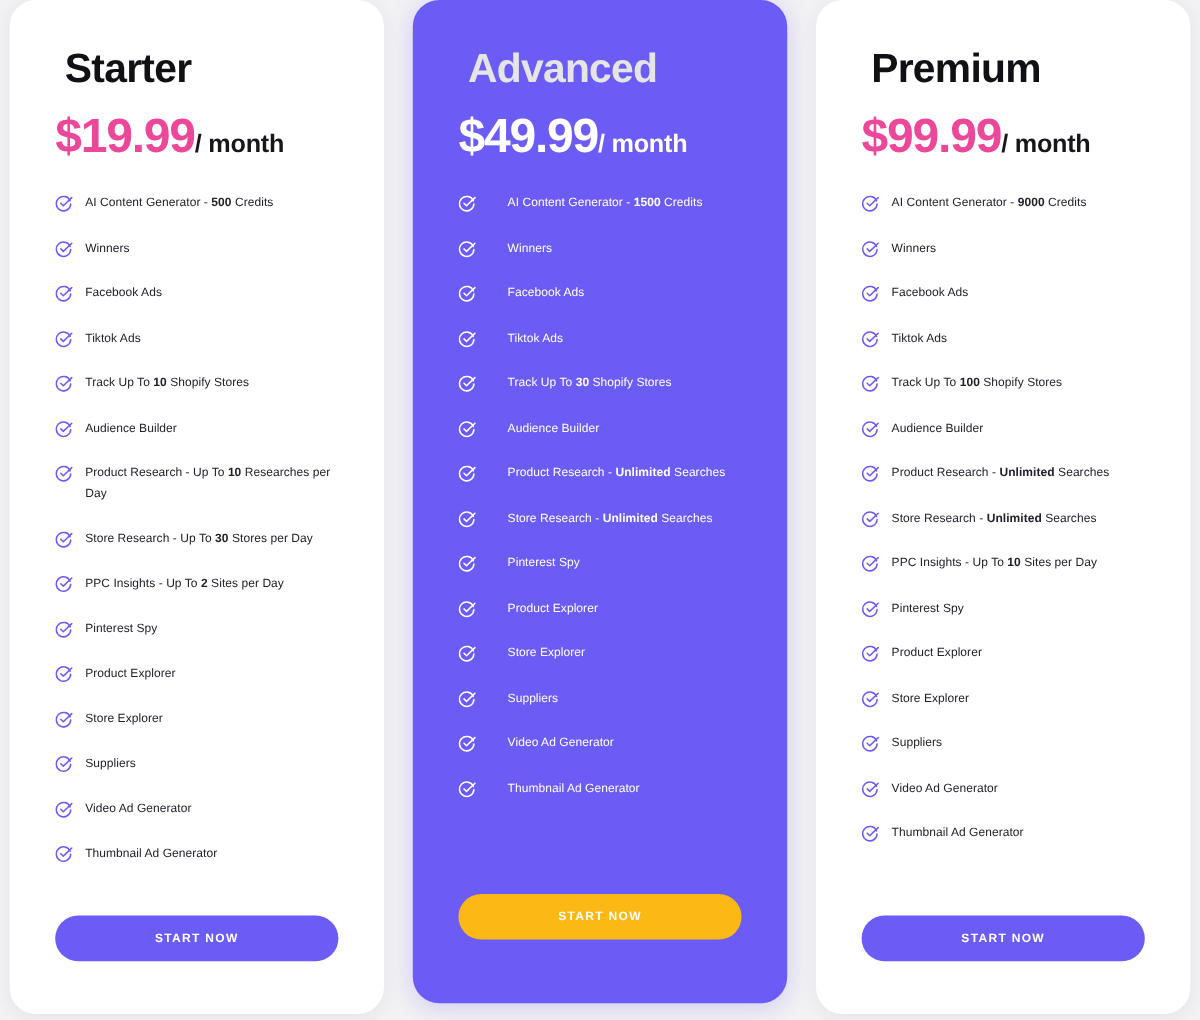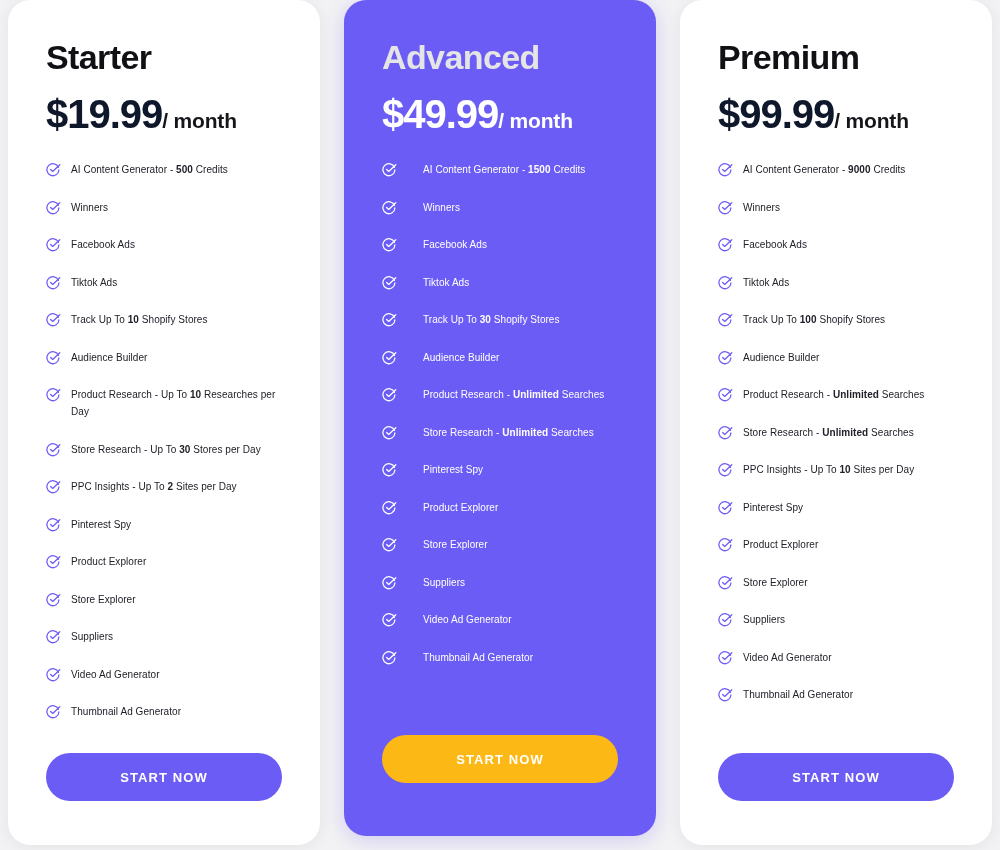--- a/index.html
+++ b/index.html
@@ -47,38 +47,38 @@
     height: 836px;
     padding: 26px 26px 0 26px;
     box-shadow: 0 4px 20px rgba(90, 70, 230, 0.22);
   }
 
   .plan-name {
     font-size: 34px;
     font-weight: 700;
     letter-spacing: -0.6px;
     line-height: 1;
-    margin: 14px 0 0 12px;
+    margin: 14px 0 0 20px;
     color: #111014;
   }
   .plan-card.featured .plan-name { color: #e5e5e5; }
 
   .price-row {
     margin: 20px 0 0 12px;
     display: flex;
     align-items: baseline;
     white-space: nowrap;
   }
 
   .price-amount {
     font-size: 40px;
     font-weight: 700;
     letter-spacing: -1px;
     line-height: 1;
-    color: #0f172a;
+    color: #ec4899;
   }
   .plan-card.featured .price-amount { color: #ffffff; }
 
   .price-period {
     font-size: 21px;
     font-weight: 600;
     letter-spacing: -0.2px;
     margin-left: 0;
     color: #17161b;
   }
@@ -126,23 +126,23 @@
     padding: 0 12px 44px 12px;
   }
   .plan-card.featured .cta-zone { padding-bottom: 53px; }
 
   .cta-button {
     display: block;
     width: 100%;
     border: none;
     border-radius: 40px;
     padding: 0;
-    height: 48px;
+    height: 38px;
     font-family: "Liberation Sans", sans-serif;
-    font-size: 13px;
+    font-size: 10px;
     font-weight: 700;
     letter-spacing: 1.1px;
     color: #ffffff;
     cursor: pointer;
     background: #6c5cf6;
   }
   .cta-button.accent-yellow {
     background: #fcb815;
     color: #ffffff;
   }

